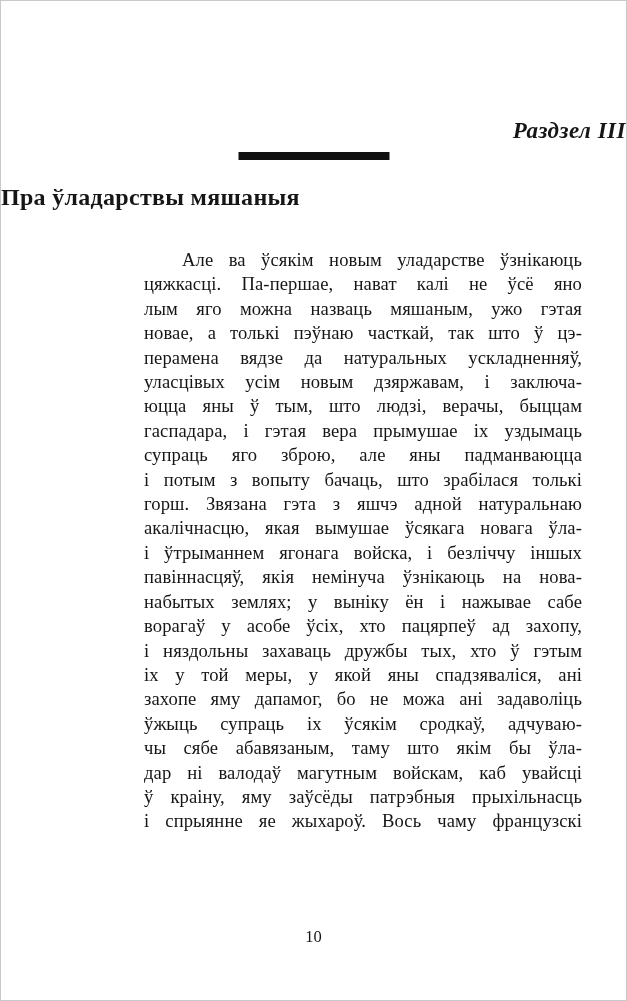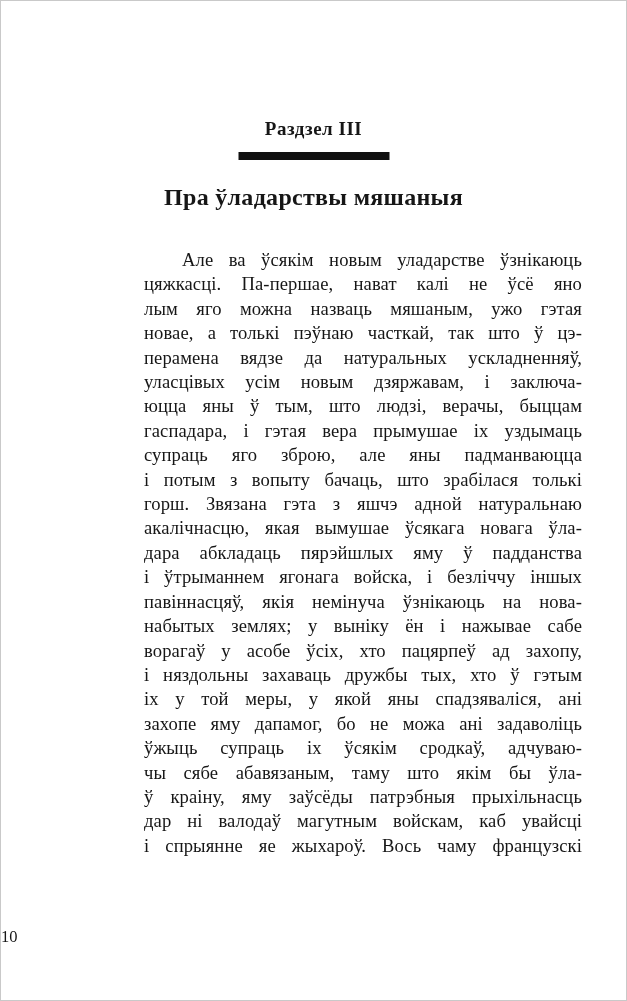--- a/index.html
+++ b/index.html
@@ -15,41 +15,41 @@
     background: #ffffff;
     font-family: "Liberation Serif", "DejaVu Serif", serif;
     color: #161616;
     overflow: hidden;
   }
   .chapter-heading {
     position: absolute;
     top: 117px;
     left: 0;
     width: 100%;
-    text-align: center;
-    font-size: 19px;
+    text-align: right;
+    font-size: 23px;
     font-weight: bold;
     letter-spacing: 0.5px;
+    font-style: italic;
   }
   .chapter-divider {
     position: absolute;
     top: 151px;
     left: 50%;
     transform: translateX(-50%);
     width: 151px;
     height: 8px;
     background: #101010;
   }
   .chapter-title {
     position: absolute;
     top: 183px;
     left: 0;
     width: 100%;
     margin: 0;
-    text-align: center;
     font-size: 24px;
     font-weight: bold;
     letter-spacing: 0.3px;
   }
   .body-text {
     position: absolute;
     top: 247px;
     left: 95px;
     width: 438px;
     font-size: 18.6px;
@@ -62,20 +62,21 @@
     text-align-last: justify;
   }
   .line.indent {
     text-indent: 38px;
   }
   .page-number {
     position: absolute;
     top: 926px;
     left: 0;
     width: 100%;
+    text-align: center;
     font-size: 16.5px;
   }
 </style>
 </head>
 <body>
 
 <div class="page">
   <div class="chapter-heading">Раздзел III</div>
 
   <div class="chapter-divider"></div>
@@ -88,29 +89,28 @@
       <div class="line">лым яго можна назваць мяшаным, ужо гэтая</div>
       <div class="line">новае, а толькі пэўнаю часткай, так што ў цэ-</div>
       <div class="line">перамена вядзе да натуральных ускладненняў,</div>
       <div class="line">уласцівых усім новым дзяржавам, і заключа-</div>
       <div class="line">юцца яны ў тым, што людзі, верачы, быццам</div>
       <div class="line">гаспадара, і гэтая вера прымушае іх уздымаць</div>
       <div class="line">супраць яго зброю, але яны падманваюцца</div>
       <div class="line">і потым з вопыту бачаць, што зрабілася толькі</div>
       <div class="line">горш. Звязана гэта з яшчэ адной натуральнаю</div>
       <div class="line">акалічнасцю, якая вымушае ўсякага новага ўла-</div>
-      <div class="line">дара абкладаць пярэйшлых яму ў падданства</div>
       <div class="line">і ўтрыманнем ягонага войска, і безліччу іншых</div>
       <div class="line">павіннасцяў, якія немінуча ўзнікаюць на нова-</div>
       <div class="line">набытых землях; у выніку ён і нажывае сабе</div>
       <div class="line">ворагаў у асобе ўсіх, хто пацярпеў ад захопу,</div>
       <div class="line">і няздольны захаваць дружбы тых, хто ў гэтым</div>
       <div class="line">іх у той меры, у якой яны спадзяваліся, ані</div>
       <div class="line">захопе яму дапамог, бо не можа ані задаволіць</div>
       <div class="line">ўжыць супраць іх ўсякім сродкаў, адчуваю-</div>
       <div class="line">чы сябе абавязаным, таму што якім бы ўла-</div>
+      <div class="line">дар ні валодаў магутным войскам, каб увайсці</div>
       <div class="line">ў краіну, яму заўсёды патрэбныя прыхільнасць</div>
-      <div class="line">дар ні валодаў магутным войскам, каб увайсці</div>
       <div class="line">і спрыянне яе жыхароў. Вось чаму французскі</div>
     </div>
 
   <div class="page-number">10</div>
 </div>
 
 </body></html>

